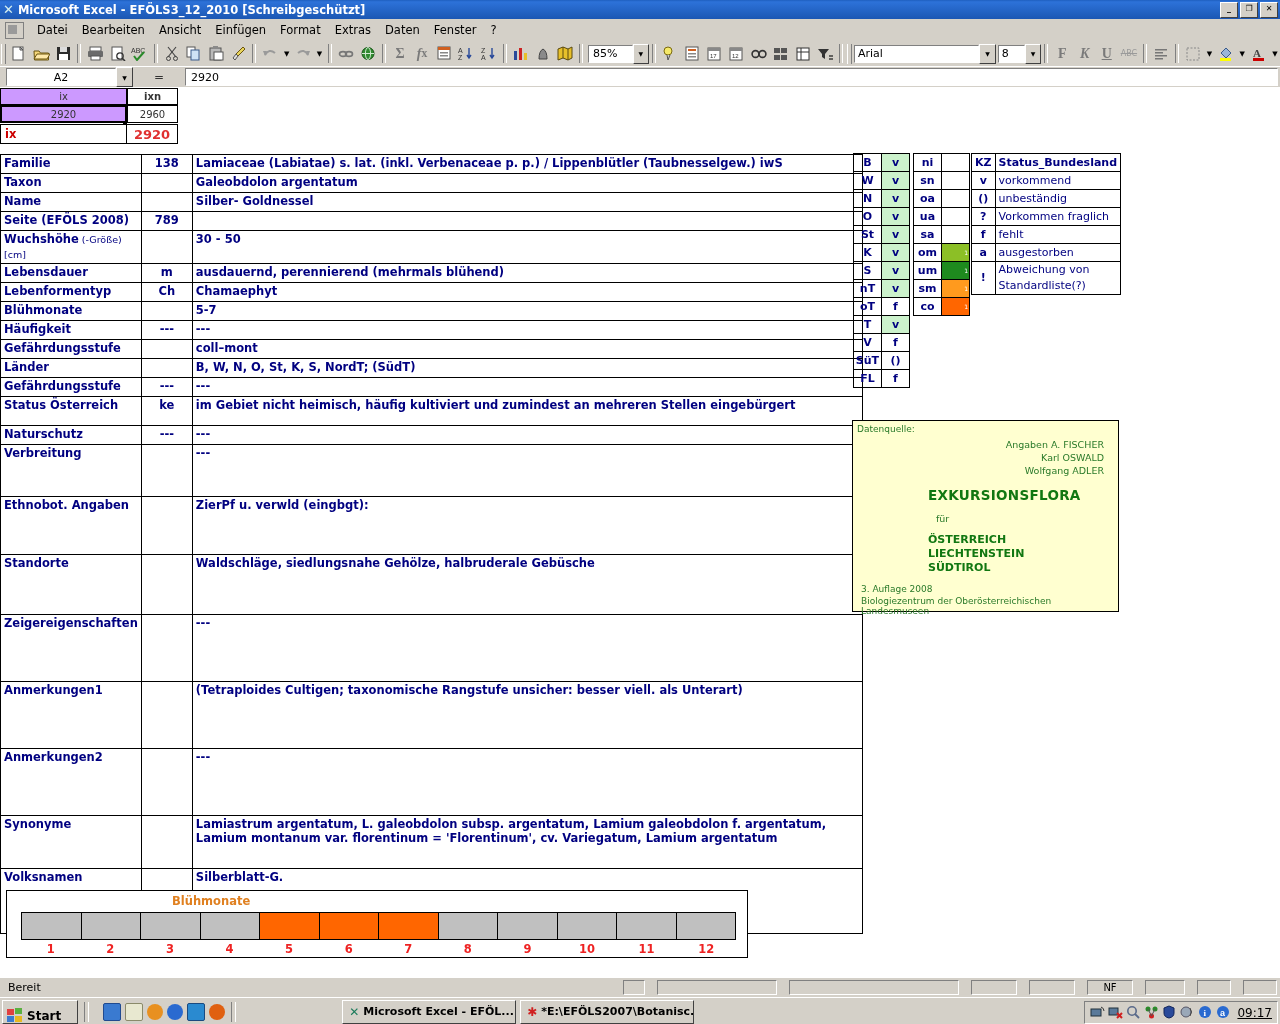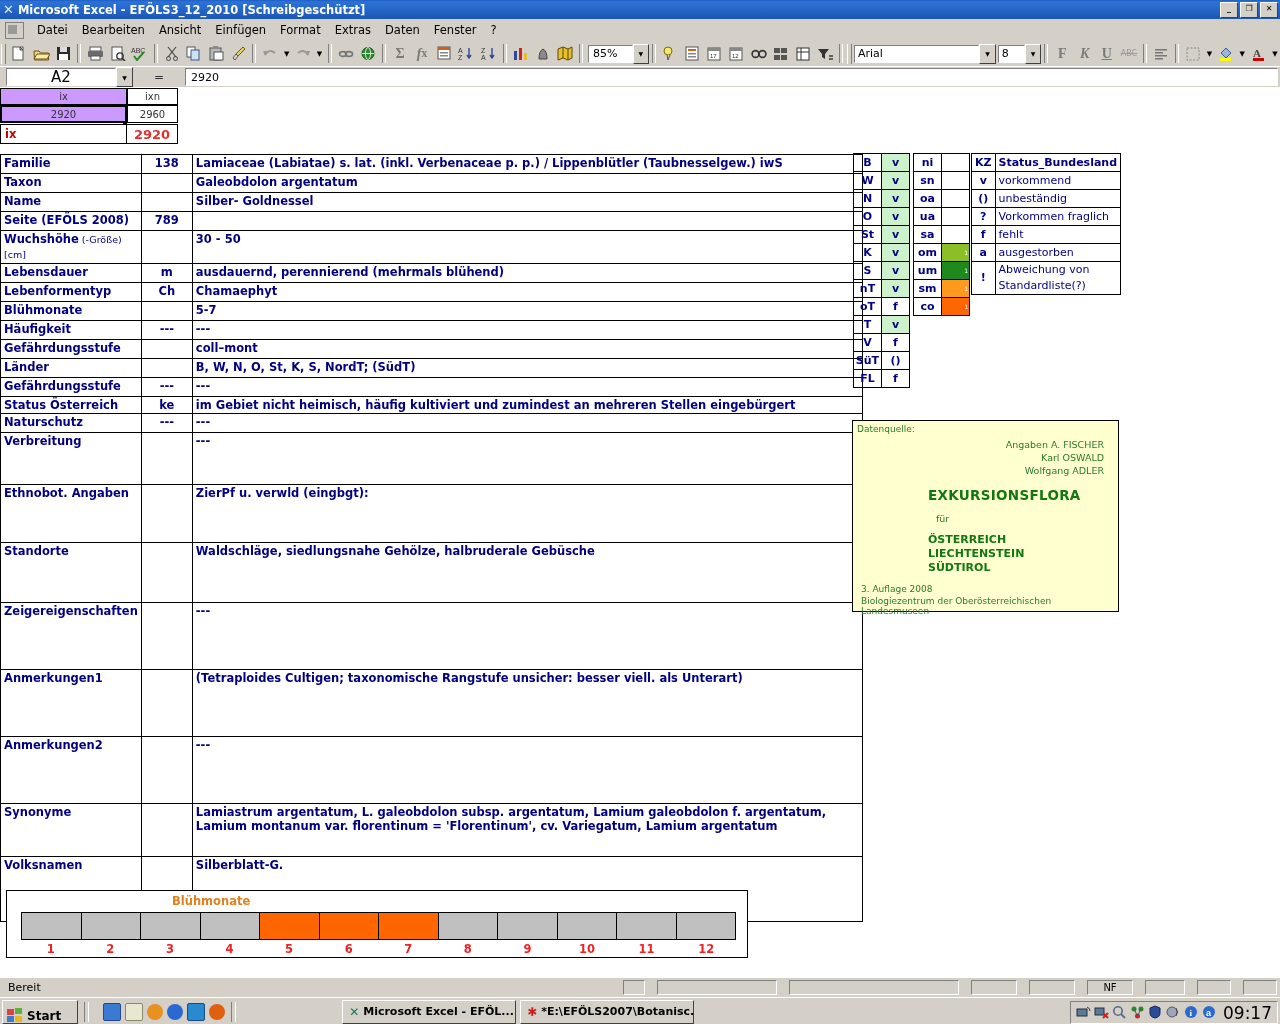--- a/index.html
+++ b/index.html
@@ -70,21 +70,21 @@
     font-size:11px;padding-left:3px;box-sizing:border-box;margin-left:2px;
   }
   .tb-txt{font-family:"Liberation Serif",serif;font-size:14px;color:#7a7a7a;font-weight:bold;}
   .chev{position:absolute;right:3px;top:43px;color:#555;font-size:11px;}
 
   
   .formulabar{position:absolute;left:0;top:67px;width:1280px;height:20px;background:#d4d0c8;display:flex;align-items:center;}
   .namebox{
     width:110px;height:18px;background:#fff;border:1px solid;
     border-color:#808080 #fff #fff #808080;display:flex;align-items:center;
-    justify-content:center;font-size:15px;box-sizing:border-box;margin-left:6px;
+    justify-content:center;font-size:11px;box-sizing:border-box;margin-left:6px;
   }
   .eqsign{width:52px;text-align:center;color:#333;font-size:12px;}
   .formula-input{
     flex:1;height:18px;background:#fff;border:1px solid;
     border-color:#808080 #fff #fff #808080;display:flex;align-items:center;
     font-size:11px;padding-left:5px;box-sizing:border-box;margin-right:2px;
   }
 
   
   .sheet{position:absolute;left:0;top:88px;width:1280px;height:886px;background:#fff;overflow:hidden;}
@@ -194,21 +194,21 @@
   .taskbtn{
     height:22px;display:flex;align-items:center;gap:4px;padding:0 6px;
     border:1px solid;border-color:#fff #404040 #404040 #fff;background:#d4d0c8;
     font-size:11px;color:#000;font-weight:bold;max-width:160px;overflow:hidden;white-space:nowrap;
   }
   .tray{
     position:absolute;right:2px;top:3px;height:21px;display:flex;align-items:center;gap:3px;
     border:1px solid;border-color:#808080 #fff #fff #808080;padding:0 5px;
   }
   .trayicon{width:15px;height:15px;}
-  .clock{font-size:17px;color:#000;margin-left:3px;}
+  .clock{font-size:12px;color:#000;margin-left:3px;text-decoration:underline;}
 </style>
 </head>
 <body>
 
 <div id="app">
 
   <div class="titlebar">
     <span class="xlogo">✕</span>
     <span>Microsoft Excel - EFÖLS3_12_2010  [Schreibgeschützt]</span>
     <div class="winbtns">
@@ -491,21 +491,21 @@
     <div class="namebox">A2</div>
     <div class="combo-btn">▼</div>
     <div class="eqsign">=</div>
     <div class="formula-input">2920</div>
   </div>
 
   <div class="sheet">
 
     <div class="mini">
       <div class="mini-cell lilac" style="left:0px;top:0px;width:127px;height:17px;">ix</div>
-      <div class="mini-cell" style="left:127px;top:0px;width:51px;height:17px;">ixn</div>
+      <div class="mini-cell" style="left:127px;top:0px;width:51px;height:17px;font-weight:bold;">ixn</div>
       <div class="mini-cell selcell" style="left:0px;top:17px;width:127px;height:18px;">2920</div>
       <div class="selhandle" style="left:123px;top:33px;"></div>
       <div class="mini-cell" style="left:127px;top:17px;width:51px;height:18px;text-align:center;">2960</div>
     </div>
 
     <div class="ixrow">
       <div class="ix-label">ix</div>
       <div class="ix-val">2920</div>
     </div>
 
@@ -564,21 +564,21 @@
           <tr style="height: 19px;">
             <td class="c-label">Länder</td>
             <td class="c-code"></td>
             <td class="c-val">B, W, N, O, St, K, S, NordT; (SüdT)</td>
           </tr>
           <tr style="height: 19px;">
             <td class="c-label">Gefährdungsstufe</td>
             <td class="c-code">---</td>
             <td class="c-val">---</td>
           </tr>
-          <tr style="height: 17px; padding-left: 48px;">
+          <tr style="height: 29px; padding-left: 48px;">
             <td class="c-label">Status Österreich</td>
             <td class="c-code">ke</td>
             <td class="c-val">im Gebiet nicht heimisch, häufig kultiviert und zumindest an mehreren Stellen eingebürgert</td>
           </tr>
           <tr style="height: 19px;">
             <td class="c-label">Naturschutz</td>
             <td class="c-code">---</td>
             <td class="c-val">---</td>
           </tr>
           <tr style="height: 52px;">

